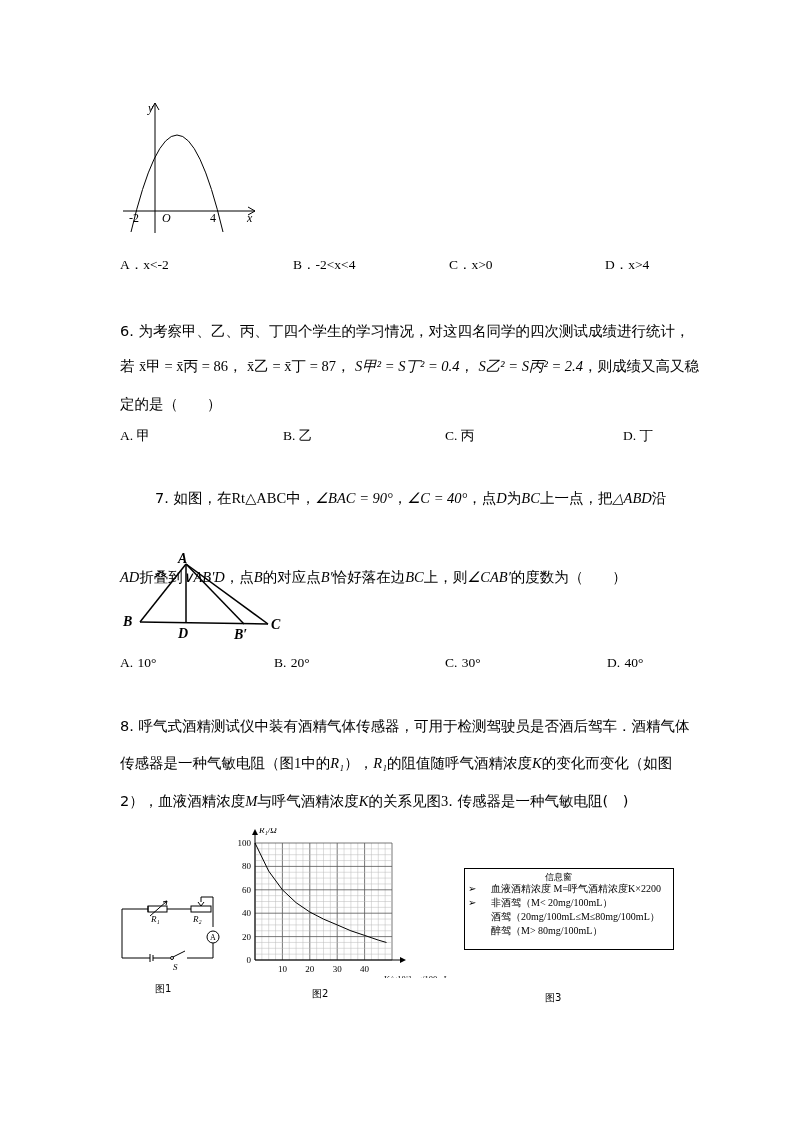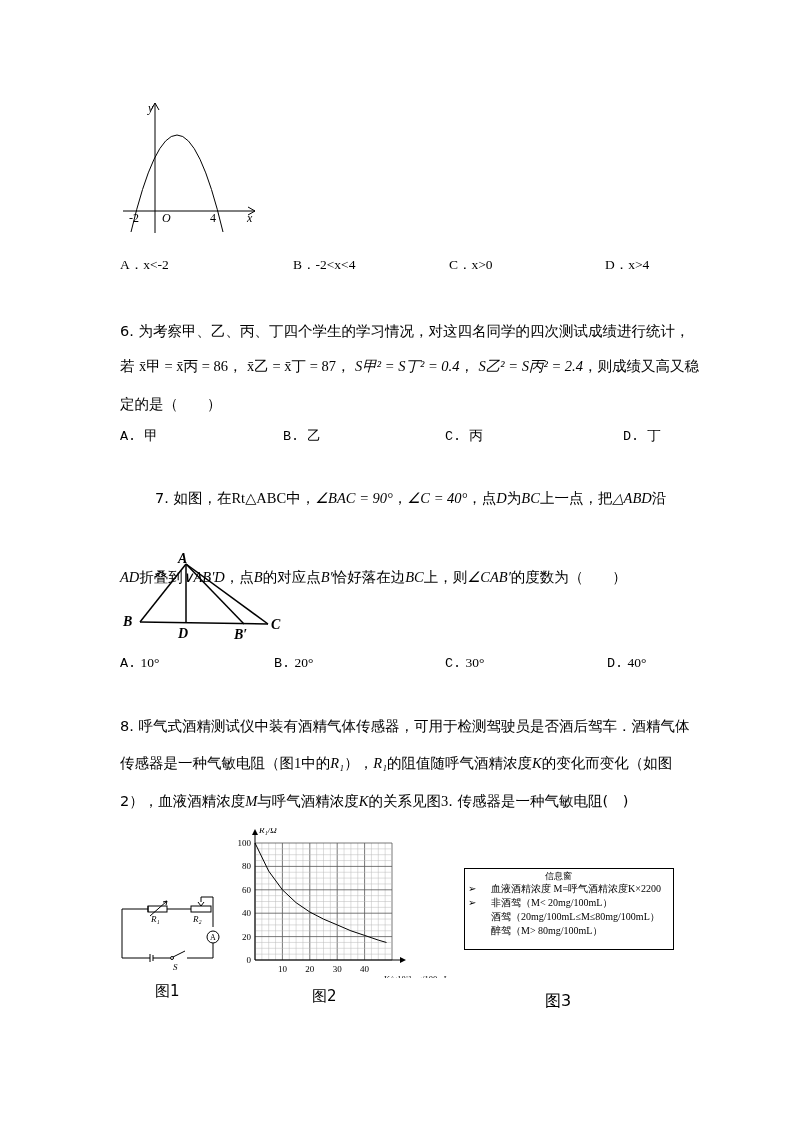--- a/index.html
+++ b/index.html
@@ -1,26 +1,26 @@
 <!DOCTYPE html>
 <html><head>
 <meta charset="utf-8">
 <style>
   html, body { margin:0; padding:0; background:#fff; }
   body { width:794px; height:1123px; position:relative; overflow:hidden; font-family:"DejaVu Serif", serif; color:#000; }
   .abs { position:absolute; }
-  .sans { font-family:Liberation Mono, monospace; }
+  .sans { font-family:Liberation Serif, serif; }
   .serif { font-family:"Liberation Serif", serif; }
   .opt { position:absolute; font-size:13.5px; white-space:nowrap; }
   .line { position:absolute; left:120px; font-size:14.5px; white-space:nowrap; font-family:"DejaVu Sans", sans-serif; }
   i { font-family:"Liberation Serif", serif; font-style:italic; }
   svg text { font-family:"Liberation Serif", serif; }
   .info-box { position:absolute; left:464px; top:868px; width:208px; height:80px; border:1px solid #000; font-family:"Liberation Serif", serif; font-size:10px; line-height:12.5px; }
   .info-box .row { position:absolute; white-space:nowrap; }
-  .cap { position:absolute; font-size:15px; font-family:"DejaVu Sans", sans-serif; }
+  .cap { position:absolute; font-size:10px; font-family:"DejaVu Sans", sans-serif; }
 </style>
 </head>
 <body>
 
 <svg class="abs" style="left:115px;top:98px;" width="150" height="140" viewBox="0 0 150 140">
 
   <line x1="8" y1="113" x2="140" y2="113" stroke="#000" stroke-width="1"></line>
   <polyline points="133,109 140,113 133,117" fill="none" stroke="#000" stroke-width="1"></polyline>
 
   <line x1="40" y1="135" x2="40" y2="5" stroke="#000" stroke-width="1"></line>
@@ -181,13 +181,13 @@
 
 <div class="info-box">
   <div class="row sans" style="left:80px;top:2px;font-size:9px;">信息窗</div>
   <div class="row" style="left:3px;top:14px;">➢</div>
   <div class="row" style="left:26px;top:14px;">血液酒精浓度 M=呼气酒精浓度K×2200</div>
   <div class="row" style="left:3px;top:28px;">➢</div>
   <div class="row" style="left:26px;top:28px;">非酒驾（M&lt; 20mg/100mL）</div>
   <div class="row" style="left:26px;top:42px;">酒驾（20mg/100mL≤M≤80mg/100mL）</div>
   <div class="row" style="left:26px;top:56px;">醉驾（M&gt; 80mg/100mL）</div>
 </div>
-<div class="cap" style="left:545px;top:991px;font-size:16px;">图3</div>
+<div class="cap" style="left:545px;top:991px;font-size:10px;">图3</div>
 
 </body></html>

